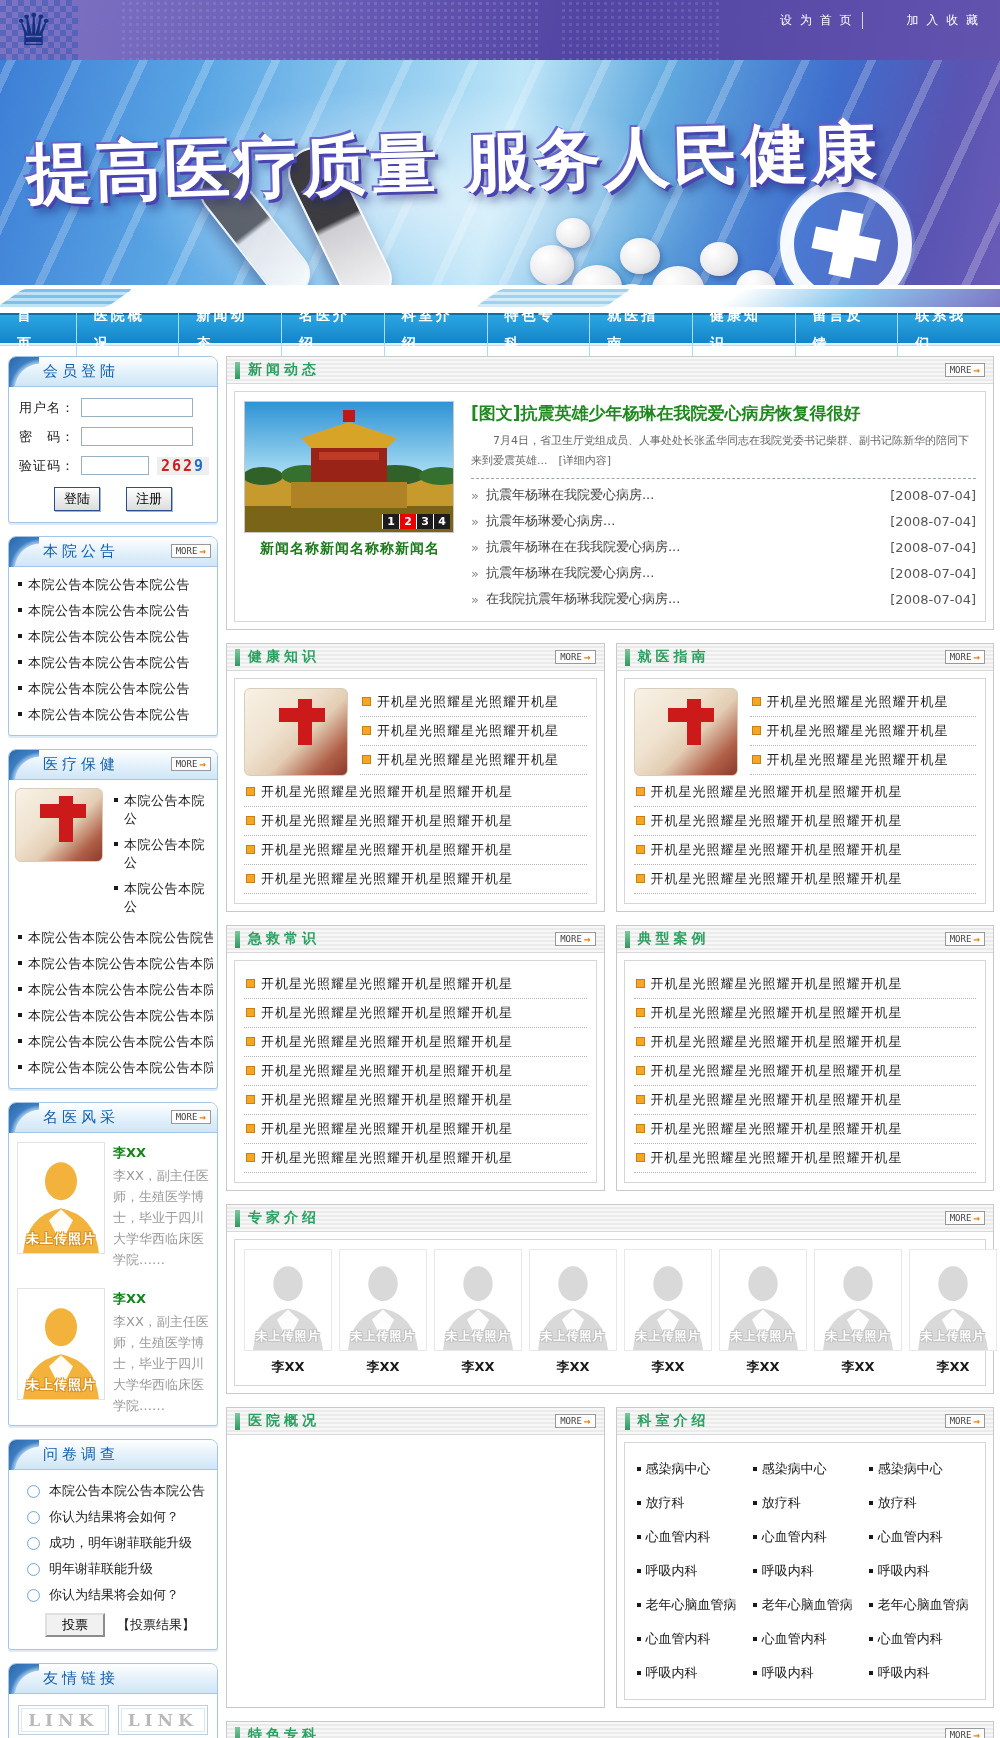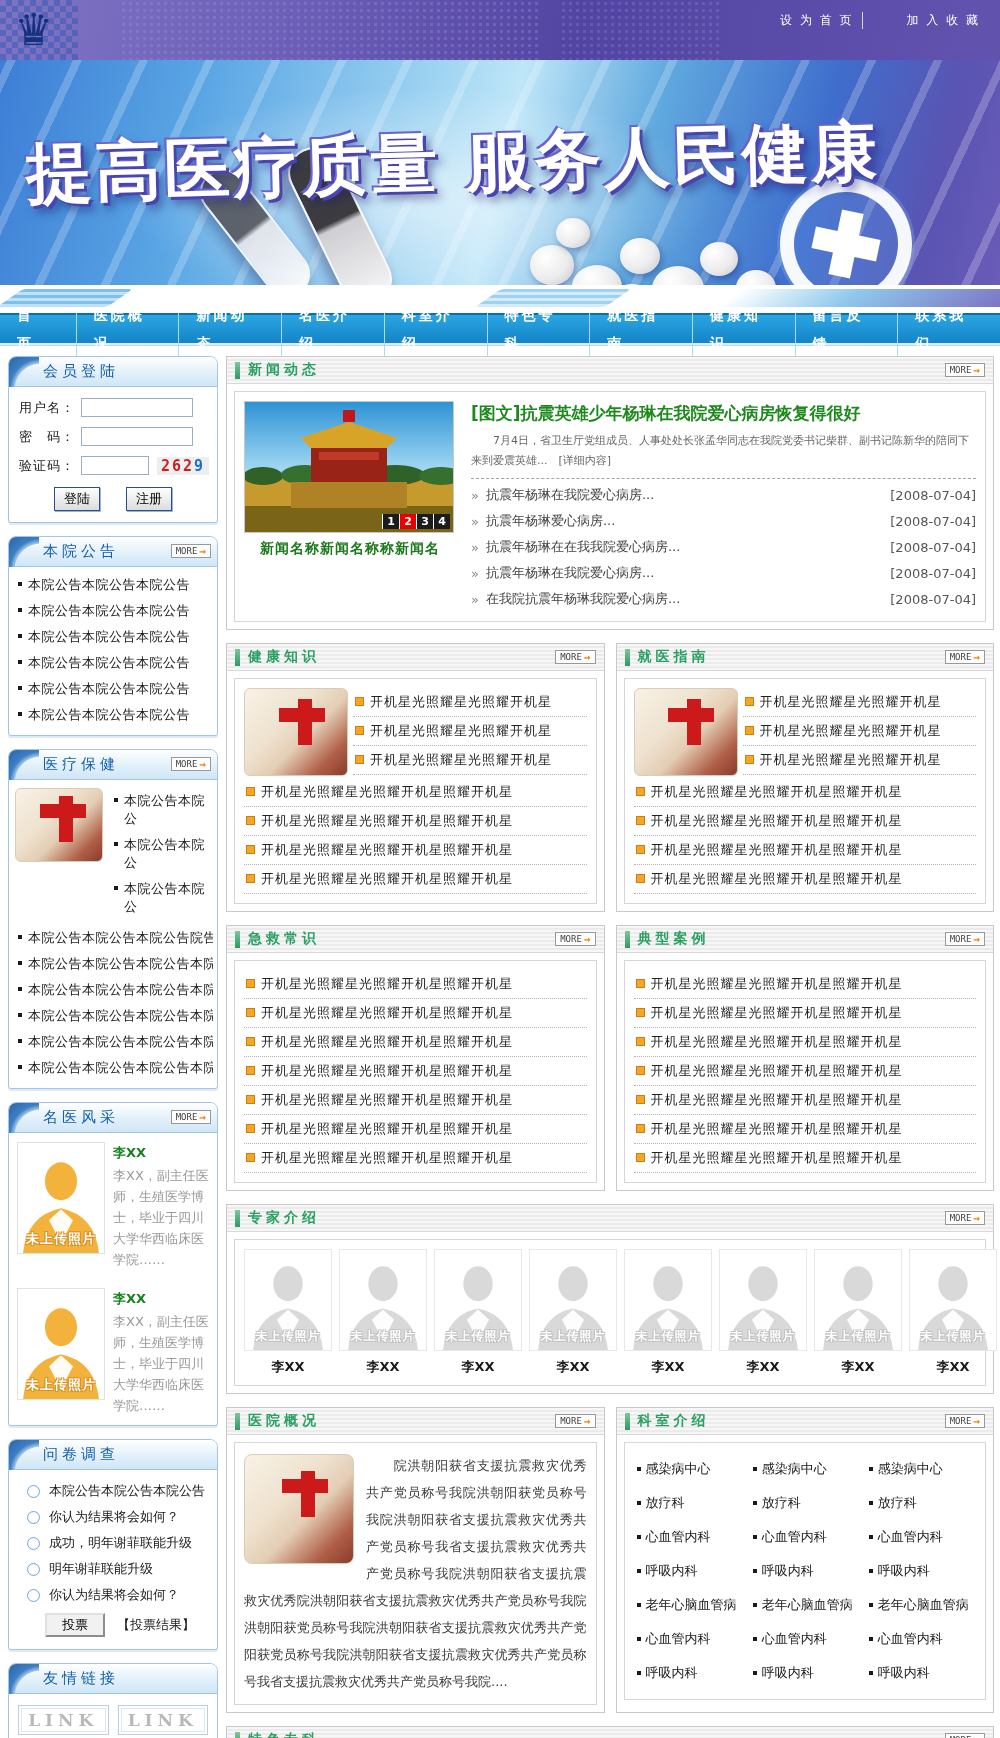--- a/index.html
+++ b/index.html
@@ -170,21 +170,21 @@
   .caption { text-align:center; color:#1e7a1e; font-weight:bold; font-size:14px; margin-top:7px; letter-spacing:1px; cursor:pointer; }
   .news-right { flex:1; min-width:0; }
   .headline { color:#1e8a1e; font-weight:bold; font-size:17px; margin:1px 0 6px; cursor:pointer; }
   .summary { color:#666; font-size:11px; line-height:20px; border-bottom:1px dashed #99a6b0; padding-bottom:7px; }
   .nlist { list-style:none; margin:3px 0 0; padding:0; }
   .nlist li { display:flex; align-items:center; font-size:13px; color:#444; padding:4px 0; cursor:pointer; }
   .nlist .bul { color:#888; margin-right:7px; font-size:13px; }
   .nlist .dt { margin-left:auto; color:#555; flex:none; padding-left:10px; }
 
   
-  .h-top { display:flex; gap:5px; }
+  .h-top { display:flex; gap:12px; }
   .h-img { width:104px; height:88px; flex:none; }
   .slist { list-style:none; margin:0; padding:0; flex:1; min-width:0; }
   .slist li { font-size:13px; color:#222; letter-spacing:1px; padding:5px 0 5px 17px; position:relative;
     border-bottom:1px dotted #b5b5b5; white-space:nowrap; overflow:hidden; cursor:pointer; }
   .slist li::before { content:''; position:absolute; left:2px; top:9px; width:7px; height:7px;
     background:#f5a623; border:1px solid #c87f15; }
   .llist { margin-top:2px; }
 
   
   .experts { display:flex; gap:7px; justify-content:space-between; }
@@ -691,26 +691,20 @@
       <div class="row2">
         <div class="mbox">
           <div class="mbox-h">
             <span class="gbar"></span>
             <span class="t">医院概况</span>
             <span class="more more-btn">
                 <span>MORE</span>
                 <span class="arr">→</span>
               </span>
           </div>
-          <div class="mbox-c">
-            <div class="ov">
-              <span class="med-img ov-img"></span>
-              <span>　　院洪朝阳获省支援抗震救灾优秀共产党员称号我院洪朝阳获党员称号我院洪朝阳获省支援抗震救灾优秀共产党员称号我省支援抗震救灾优秀共产党员称号我院洪朝阳获省支援抗震救灾优秀院洪朝阳获省支援抗震救灾优秀共产党员称号我院洪朝阳获党员称号我院洪朝阳获省支援抗震救灾优秀共产党阳获党员称号我院洪朝阳获省支援抗震救灾优秀共产党员称号我省支援抗震救灾优秀共产党员称号我院....</span>
-            </div>
-          </div>
         </div>
         <div class="mbox">
           <div class="mbox-h">
             <span class="gbar"></span>
             <span class="t">科室介绍</span>
             <span class="more more-btn">
                 <span>MORE</span>
                 <span class="arr">→</span>
               </span>
           </div>

